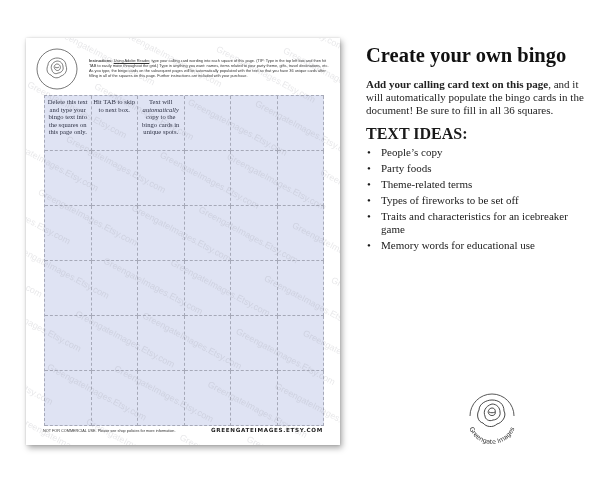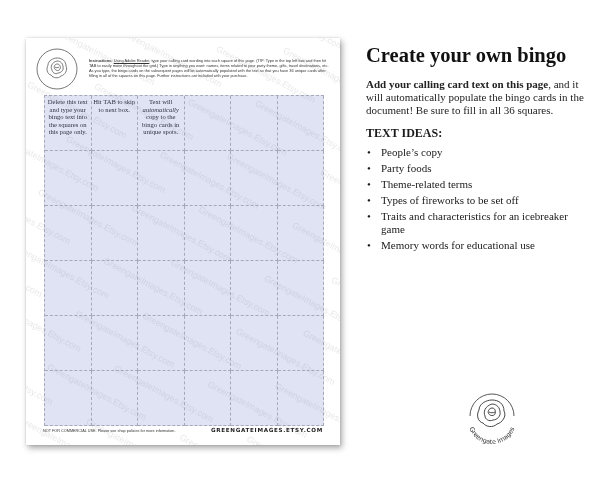--- a/index.html
+++ b/index.html
@@ -34,21 +34,21 @@
                        font-size:3.8px; color:#333; }
   .paper-footer-right { position:absolute; right:17px; top:389px; font-family:"DejaVu Sans", sans-serif;
                         font-weight:bold; font-size:5.6px; letter-spacing:0.7px; color:#222; }
 
   
   .right { position:absolute; left:366px; top:43px; width:228px; }
   .r-title { font-family:"Liberation Serif", serif; font-weight:bold; font-size:20.5px; line-height:24px; margin:0 0 11px 0; color:#111; }
   .r-p { font-size:11px; line-height:13px; margin:0 0 10px 0; color:#222; }
   .r-p b { font-weight:bold; }
   .r-p u { text-decoration:underline; }
-  .r-h { font-size:12px; font-weight:bold; margin:0 0 6px 0; line-height:13px; }
+  .r-h { font-size:16px; font-weight:bold; margin:0 0 6px 0; line-height:13px; }
   .r-list { list-style:none; padding:0; margin:0 0 6px 0; }
   .r-list li { position:relative; padding-left:15px; font-size:11px; line-height:13px; margin-bottom:3px; }
   .r-list li::before { content:"•"; position:absolute; left:1px; top:0; }
 
   .brand-logo { position:absolute; left:460px; top:386px; width:64px; height:64px; }
 </style>
 </head>
 <body>
 
 <div class="paper">

